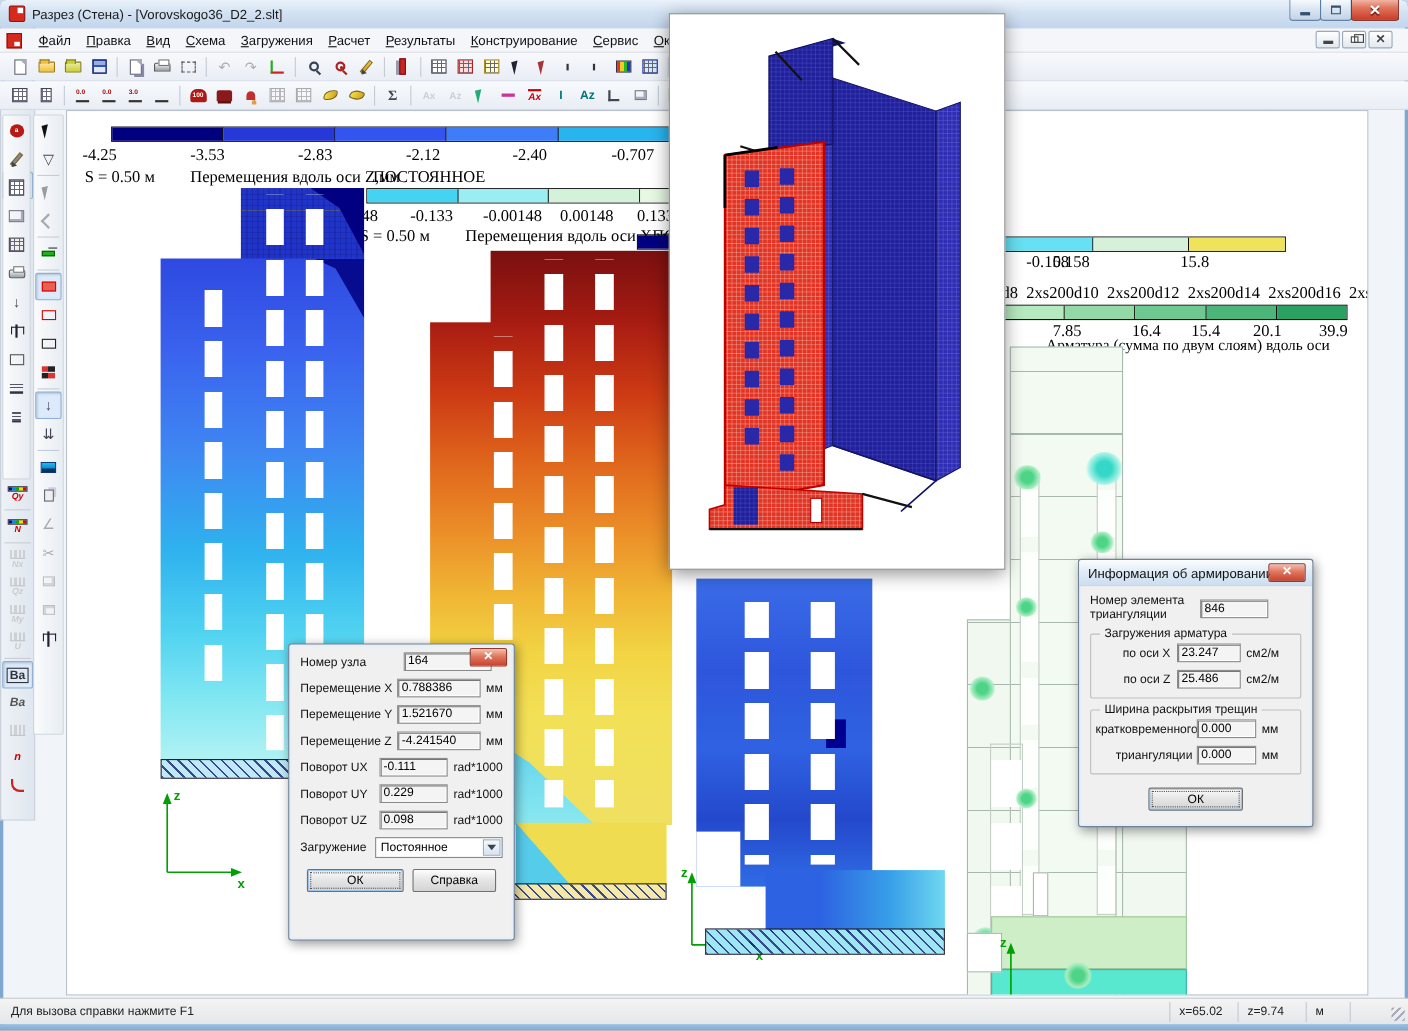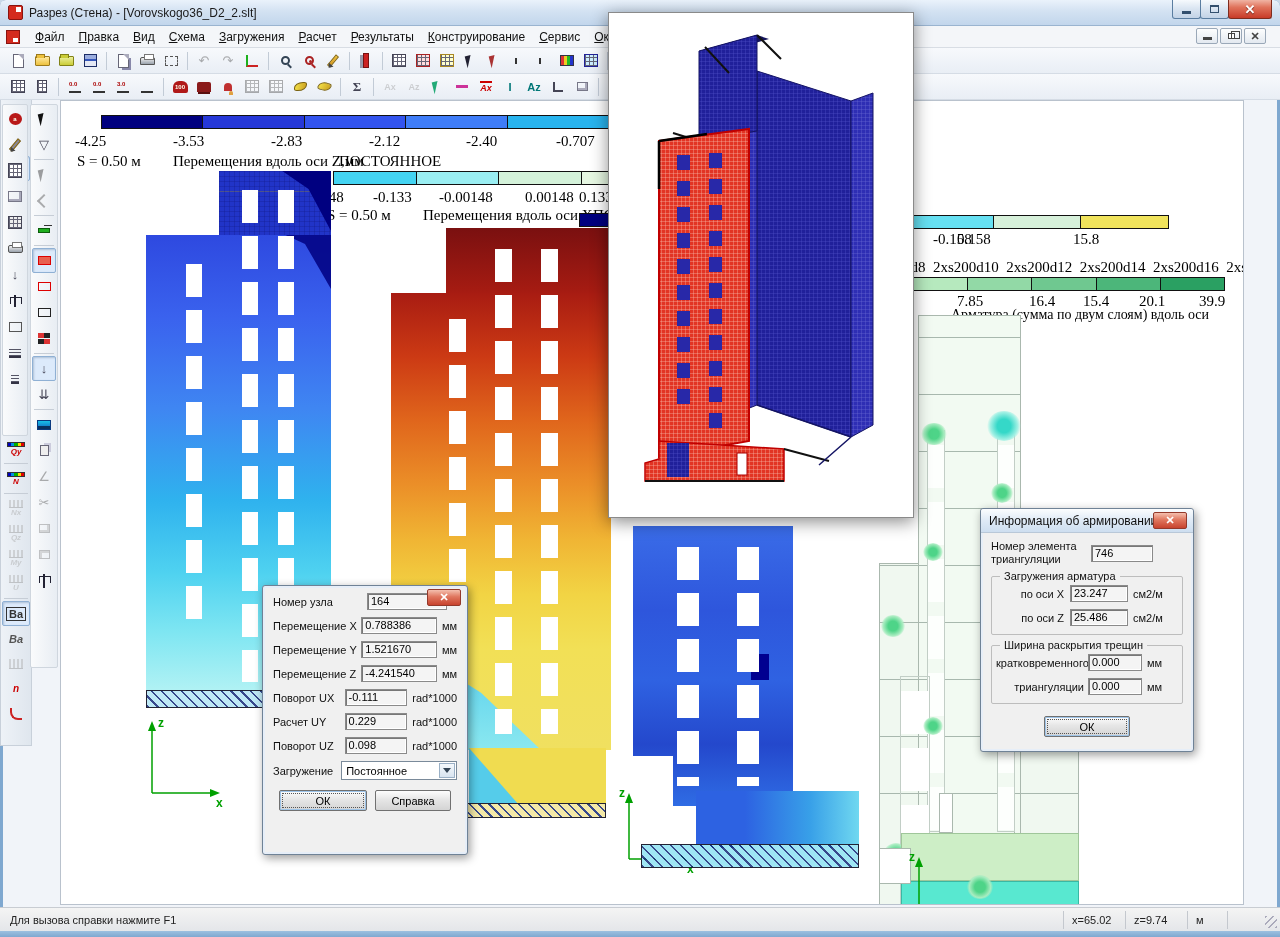--- a/index.html
+++ b/index.html
@@ -628,21 +628,21 @@
       <div class="scale-seg" style="background:#9aeef2"></div>
       <div class="scale-seg" style="background:#d4f2da"></div>
       <div class="scale-seg" style="background:#e6f7e2"></div>
       <div class="scale-seg" style="background:#f2dc52"></div>
       <div class="scale-seg" style="background:#eec23c"></div>
       <div class="scale-seg" style="background:#e8a42e"></div>
     </div>
     <span class="slab" style="left:244px;top:88px">-0.148</span>
     <span class="slab" style="left:312px;top:88px">-0.133</span>
     <span class="slab" style="left:378px;top:88px">-0.00148</span>
-    <span class="slab" style="left:464px;top:88px">0.00148</span>
+    <span class="slab" style="left:448px;top:88px">0.00148</span>
     <span class="slab" style="left:518px;top:88px">0.133</span>
     <span class="scap" style="left:266px;top:106px">S = 0.50 м</span>
     <span class="scap" style="left:362px;top:106px">Перемещения вдоль оси X,мм</span>
     <span class="scap" style="left:532px;top:106px">ПС</span>
 
     <div class="scale-bar" style="left:518px;top:112px;width:290px;">
       <div class="scale-seg" style="background:#000080"></div>
     </div>
     <span class="slab" style="left:502px;top:130px">-474</span>
     <span class="scap" style="left:512px;top:146px">S = 0.</span>
@@ -804,21 +804,21 @@
       <span class="flabel">Перемещение Z</span>
       <span class="fld">-4.241540</span>
       <span class="funit">мм</span>
     </div>
     <div class="frow">
       <span class="flabel">Поворот UX</span>
       <span class="fld">-0.111</span>
       <span class="funit">rad*1000</span>
     </div>
     <div class="frow">
-      <span class="flabel">Расчет UY</span>
+      <span class="flabel">Поворот UY</span>
       <span class="fld">0.229</span>
       <span class="funit">rad*1000</span>
     </div>
     <div class="frow">
       <span class="flabel">Поворот UZ</span>
       <span class="fld">0.098</span>
       <span class="funit">rad*1000</span>
     </div>
     <div class="frow">
       <span class="flabel" style="width:72px">Загружение</span>
@@ -833,21 +833,21 @@
     </div>
   </div>
 
   <div class="dlg" style="left:980px;top:508px;width:214px;height:244px">
     <div class="dlg-title">
       <span>Информация об армировании ...</span>
     </div>
     <span class="dlg-close">✕</span>
     <div class="frow">
       <span class="flabel" style="width:100px;line-height:1.2">Номер элемента триангуляции</span>
-      <span class="fld" style="width:62px">746</span>
+      <span class="fld" style="width:62px">846</span>
     </div>
     <div class="gbox">
       <span class="gbox-legend">Загружения арматура</span>
       <div class="frow" style="margin-top:4px">
         <span class="flabel" style="width:62px;text-align:right;margin-right:6px">по оси X</span>
         <span class="fld" style="width:58px">23.247</span>
         <span class="funit">см2/м</span>
       </div>
       <div class="frow">
         <span class="flabel" style="width:62px;text-align:right;margin-right:6px">по оси Z</span>

